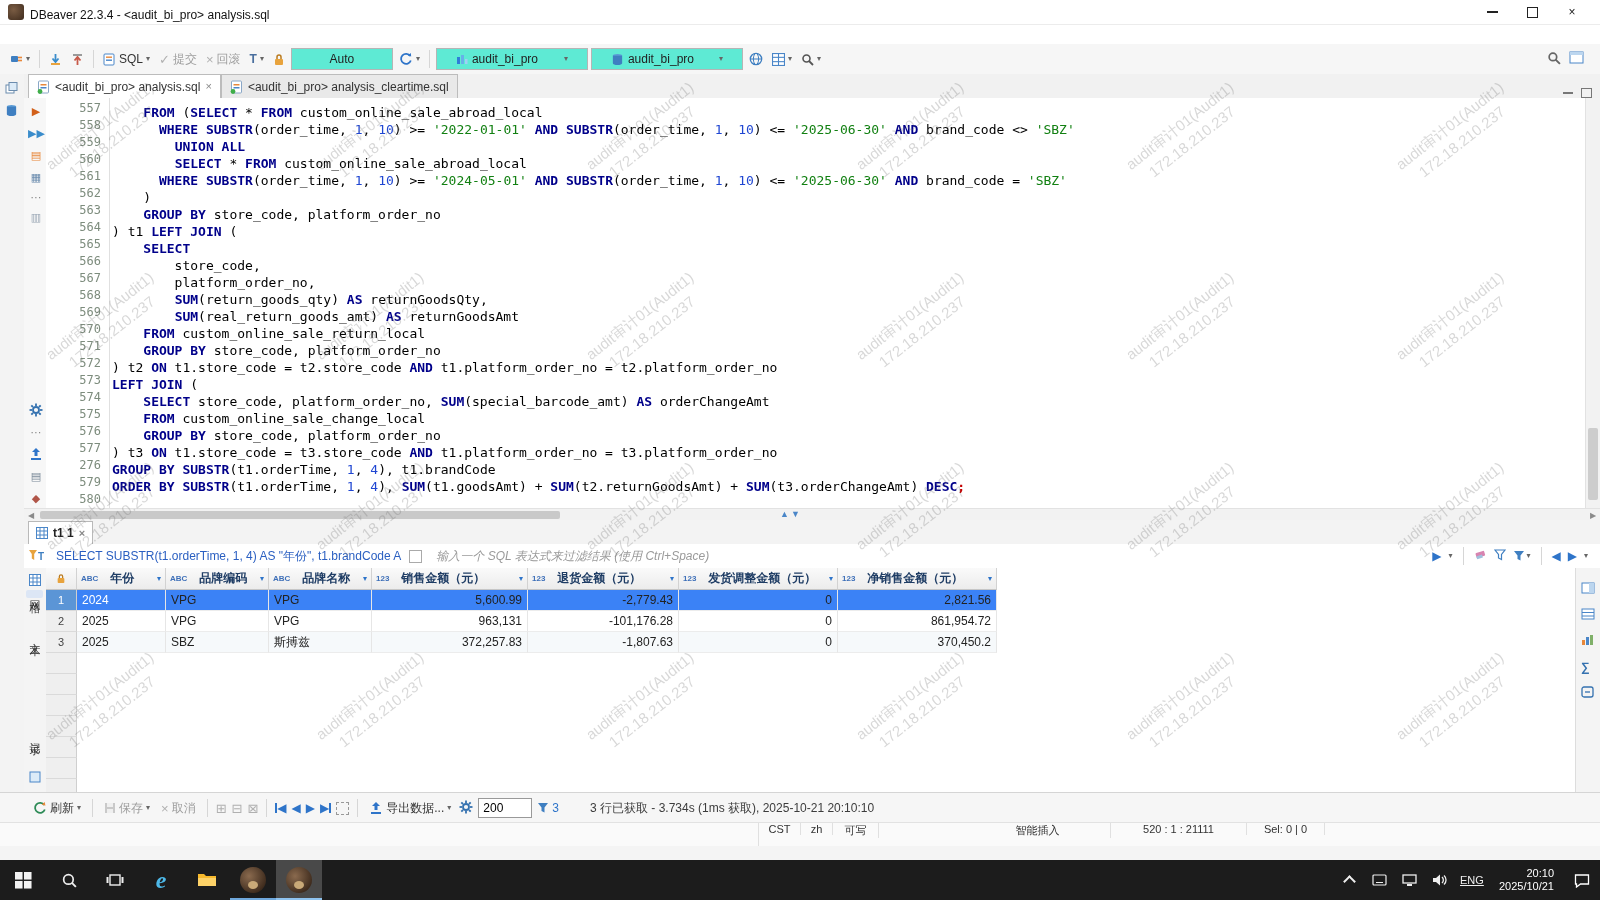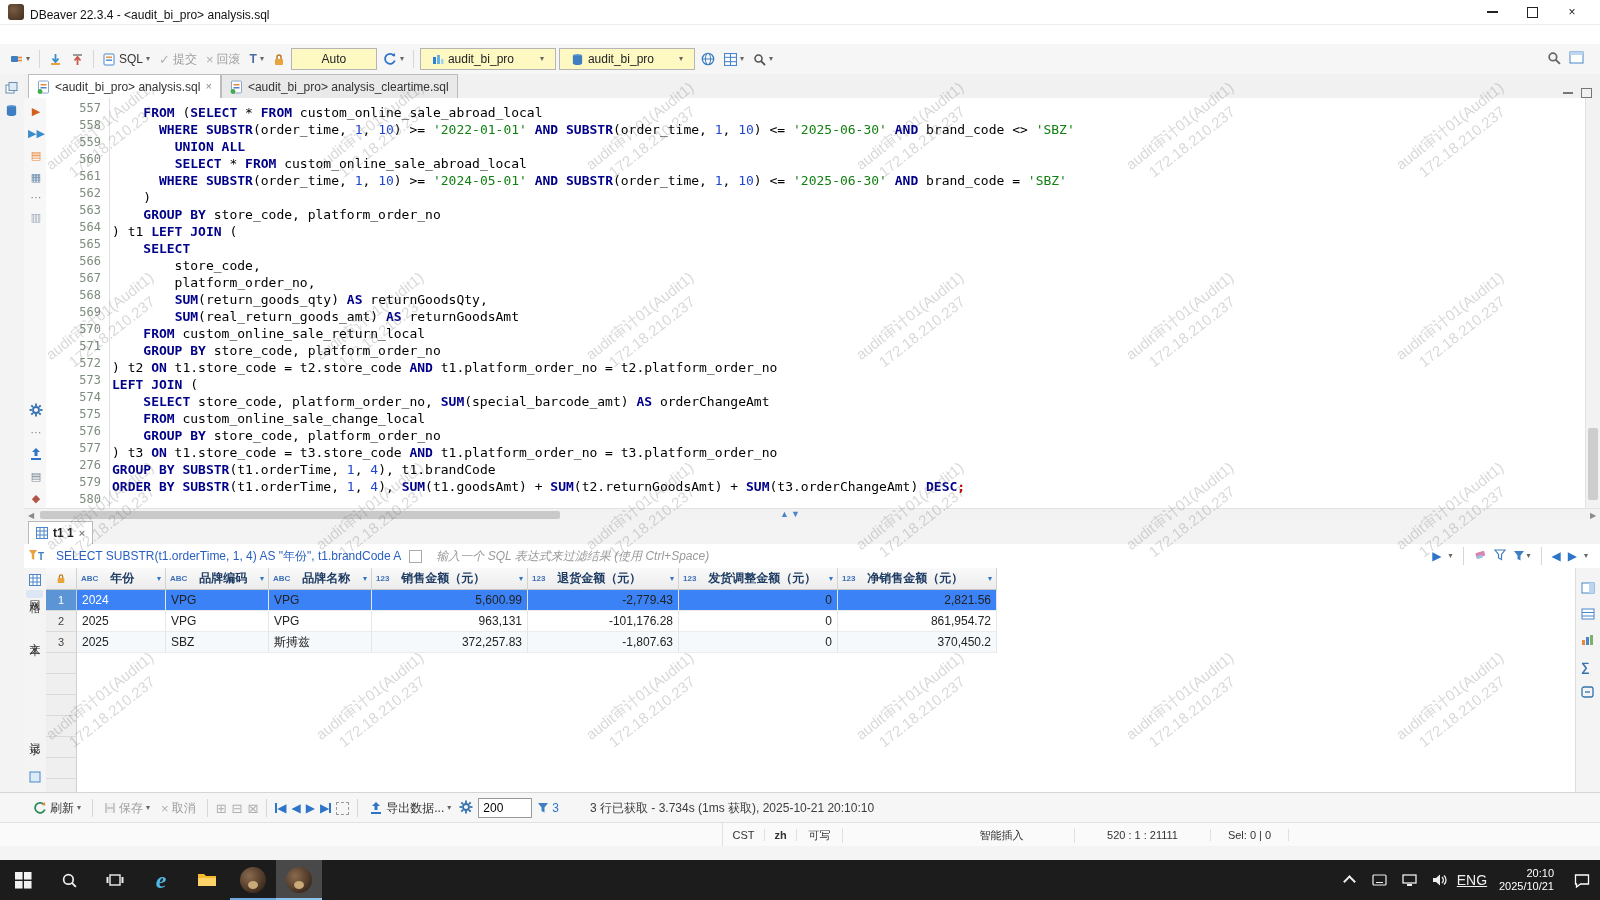--- a/index.html
+++ b/index.html
@@ -19,21 +19,21 @@
   
   #menubar{top:24px;height:20px;background:#fff;display:flex;align-items:center;padding-left:4px;border-bottom:1px solid #f0f0f0;}
   .menu-item{padding:2px 8px;color:#1a1a1a;}
 
   
   #toolbar{top:44px;height:30px;background:#f6f6f6;border-bottom:1px solid #dcdcdc;display:flex;align-items:center;padding:0 6px;gap:3px;}
   .tbtn{height:22px;display:flex;align-items:center;gap:3px;padding:0 3px;color:#333;white-space:nowrap;}
   .tbtn.disabled{color:#9e9e9e;}
   .caret{font-size:8px;color:#666;line-height:1;}
   .tsep{width:1px;height:18px;background:#d6d6d6;margin:0 3px;}
-  .combo{height:20px;background:#fef9c3;border:1px solid #b5b5b5;display:flex;align-items:center;gap:4px;padding:0 11px;white-space:nowrap;}
+  .combo{height:20px;background:#5eead4;border:1px solid #b5b5b5;display:flex;align-items:center;gap:4px;padding:0 19px;white-space:nowrap;}
   .autobox{width:62px;justify-content:center;}
   .tb-right{margin-left:auto;display:flex;align-items:center;gap:8px;padding-right:10px;}
 
   
   #tabbar{top:74px;height:24px;left:24px;background:#f1f1f1;border-bottom:1px solid #c9c9c9;display:flex;align-items:flex-end;padding-left:4px;}
   .etab{height:23px;display:flex;align-items:center;gap:5px;padding:0 8px;border:1px solid #bcbcbc;border-bottom:none;background:#e9e9e9;color:#333;}
   .etab.active{background:#fff;}
   .tab-close{color:#888;font-size:11px;line-height:1;}
   .tabbar-right{margin-left:auto;display:flex;align-items:center;gap:8px;padding-right:8px;}
   .mini-dash{width:10px;height:2px;background:#777;}
@@ -107,36 +107,36 @@
   #rtoolbar{top:792px;height:30px;background:#f6f6f6;border-top:1px solid #d5d5d5;display:flex;align-items:center;padding-left:30px;gap:5px;color:#333;}
   .rt-label{white-space:nowrap;}
   .disabled{color:#a8a8a8;}
   .gray-glyph{color:#b0b0b0;font-size:13px;}
   .ibar{display:inline-block;width:2px;height:10px;background:currentColor;vertical-align:-1px;}
   .fetch-input{width:44px;height:18px;border:1px solid #999;font-size:12px;padding:0 4px;font-family:inherit;}
   .rstatus{margin-left:26px;color:#3c3c3c;white-space:nowrap;}
 
   
   #statusbar{top:822px;height:24px;background:#fafafa;border-top:1px solid #e2e2e2;}
-  .sb-items{position:absolute;left:722px;top:0;height:100%;display:flex;align-items:center;border-left:1px solid #e0e0e0;}
+  .sb-items{position:absolute;left:758px;top:0;height:100%;display:flex;align-items:flex-start;border-left:1px solid #e0e0e0;}
   .sb-seg{display:flex;align-items:center;justify-content:center;border-right:1px solid #e0e0e0;font-size:11px;color:#333;padding:0 4px;box-sizing:border-box;}
   #winbottom{top:846px;height:14px;background:#f4f4f4;}
 
   
   #taskbar{top:860px;height:40px;background:#1c1c1c;display:flex;align-items:stretch;}
   .tb-btn{width:46px;display:flex;align-items:center;justify-content:center;flex:none;}
   .tb-open{box-shadow:inset 0 -2px 0 #6fa8dc;}
   .tb-active{background:rgba(255,255,255,.2);box-shadow:inset 0 -2px 0 #8fc3ef;}
   .beaver{width:26px;height:26px;border-radius:50%;background:radial-gradient(circle at 35% 35%,#8a6a4e,#3e2b1d 75%);position:relative;}
   .beaver::after{content:'';position:absolute;left:8px;top:14px;width:10px;height:8px;border-radius:50%;background:#c9a978;}
   .ie-e{color:#4db8e8;font-size:24px;font-weight:bold;font-style:italic;font-family:"Liberation Serif","DejaVu Serif",serif;}
   .tray{margin-left:auto;display:flex;align-items:center;gap:0;}
   .tray-ico{width:30px;display:flex;align-items:center;justify-content:center;height:100%;}
   .chev{width:7px;height:7px;border-left:2px solid #eee;border-top:2px solid #eee;transform:rotate(45deg);margin-top:3px;}
-  .lang{color:#eee;font-size:14px;width:34px;text-align:center;text-decoration:underline;}
+  .lang{color:#eee;font-size:11px;width:34px;text-align:center;text-decoration:underline;}
   .clock{display:flex;flex-direction:column;align-items:flex-end;justify-content:center;color:#fff;font-size:11px;line-height:13px;padding:0 10px;}
 
   
   #wmlayer{position:absolute;left:0;top:44px;right:0;height:800px;pointer-events:none;z-index:40;overflow:hidden;}
   .wm{position:absolute;transform:rotate(-38deg);color:rgba(110,110,110,.27);font-size:15px;line-height:20px;white-space:nowrap;text-align:center;}
 </style>
 </head>
 <body>
 
 <div class="screen">
@@ -652,21 +652,21 @@
           <path d="M1 1 H11 L7.5 5.5 V10.5 L4.5 9 V5.5 Z" fill="#3f7fc1"></path>
         </svg>
       <span class="blue">3</span>
     </span>
     <span class="rstatus">3 行已获取 - 3.734s (1ms 获取), 2025-10-21 20:10:10</span>
   </div>
 
   <div class="band" id="statusbar">
     <span class="sb-items">
       <span class="sb-seg" style="width:42px;">CST</span>
-      <span class="sb-seg" style="width:32px;font-weight:bold;">zh</span>
+      <span class="sb-seg" style="width:32px;">zh</span>
       <span class="sb-seg" style="width:46px;">可写</span>
       <span class="sb-seg" style="width:86px;"></span>
       <span class="sb-seg" style="width:146px;">智能插入</span>
       <span class="sb-seg" style="width:136px;">520 : 1 : 21111</span>
       <span class="sb-seg" style="width:78px;">Sel: 0 | 0</span>
     </span>
   </div>
   <div class="band" id="winbottom"></div>
 
   <div class="band" id="taskbar">

